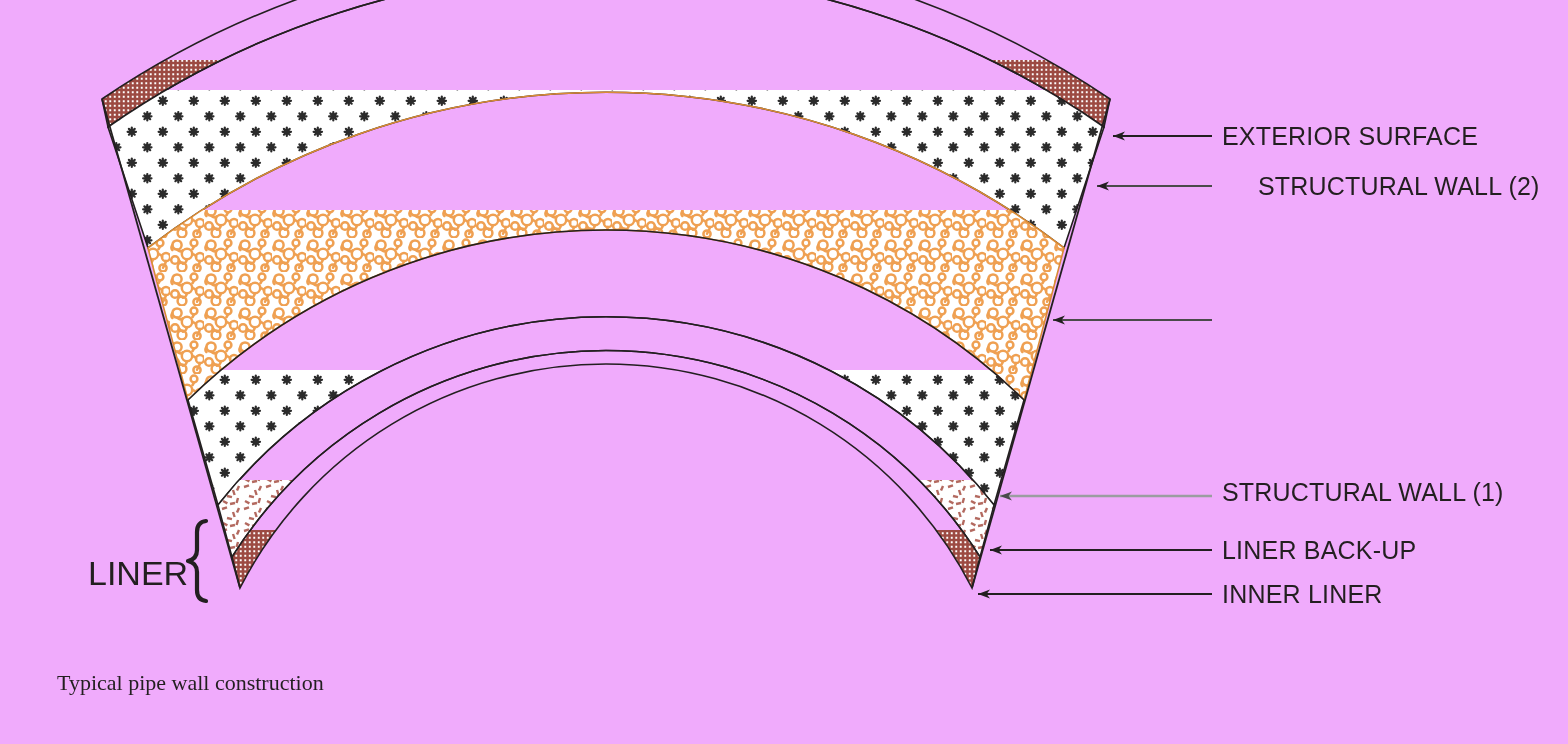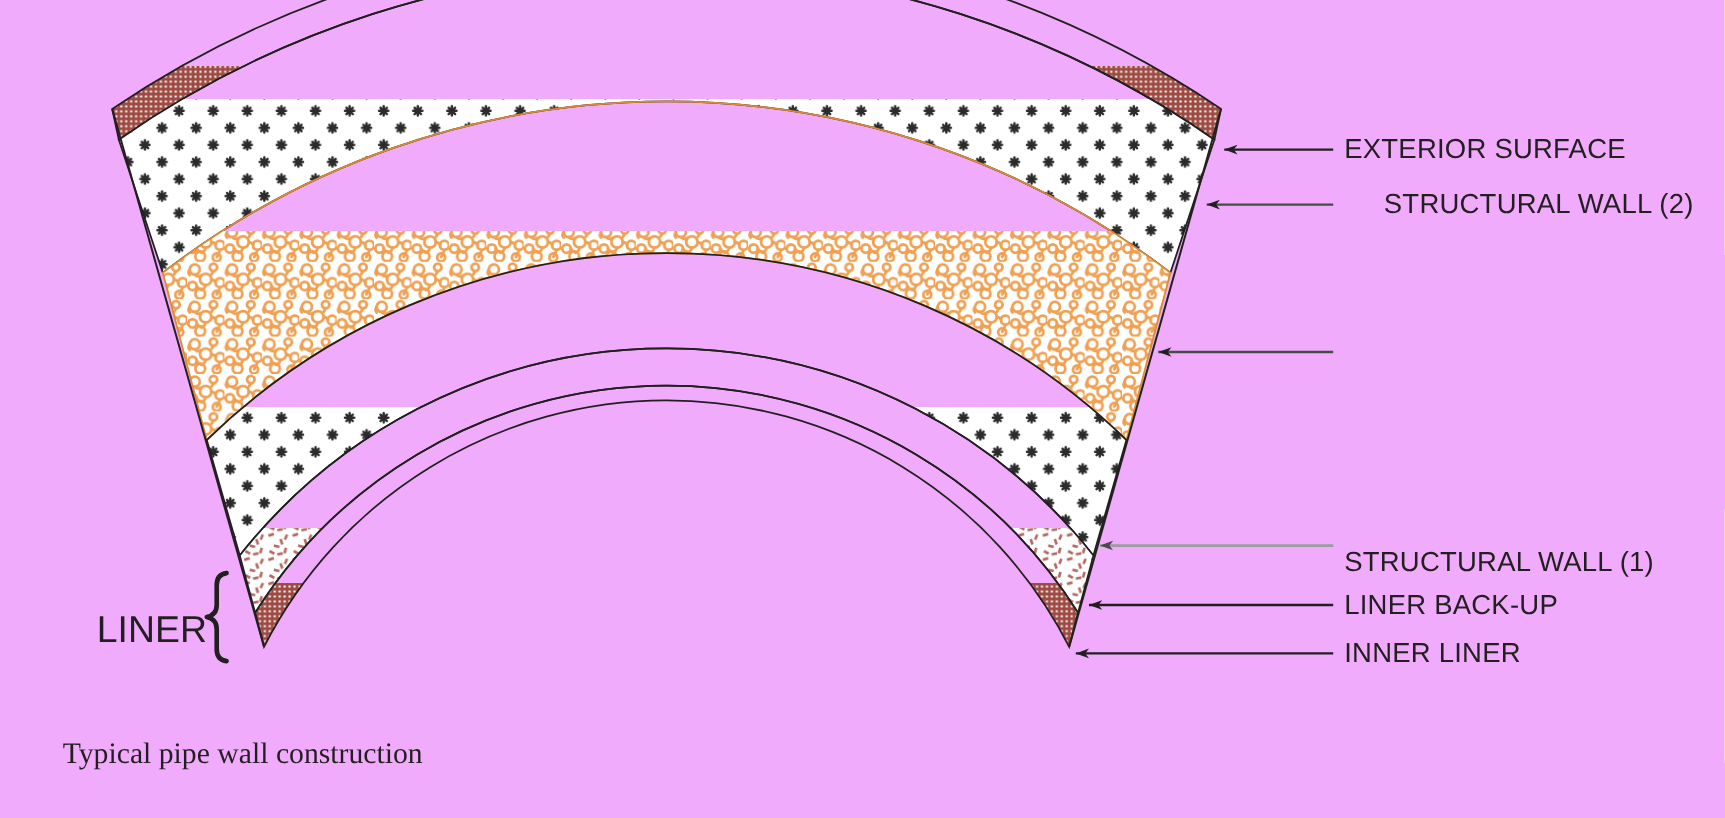--- a/index.html
+++ b/index.html
@@ -43,21 +43,21 @@
     position: absolute;
     font-family: "Liberation Sans", sans-serif;
     font-size: 34px;
     color: #231f20;
     white-space: nowrap;
     line-height: 1;
   }
   .caption {
     position: absolute;
     font-family: "Liberation Serif", serif;
-    font-size: 27px;
+    font-size: 22px;
     color: #231f20;
     white-space: nowrap;
     line-height: 1;
   }
 </style>
 </head>
 <body>
 
 <div id="stage">
 
@@ -186,21 +186,21 @@
     <g>
       <path d="M 206,521 q -9,1 -9,11 l 0,18 q 0,9 -9,11 q 9,2 9,11 l 0,18 q 0,10 9,11" fill="none" stroke="#231f20" stroke-width="4.2" stroke-linecap="round" stroke-linejoin="round"></path>
     </g>
   </svg>
 
   <div class="lbl" style="left:1222px; top:124px;">EXTERIOR SURFACE</div>
 
   <div class="lbl" style="left:1222px; top:174px;margin-left:36px;">STRUCTURAL WALL (2)</div>
 
 
-  <div class="lbl" style="left:1222px; top:499px;">STRUCTURAL WALL (1)</div>
+  <div class="lbl" style="left:1222px; top:480px;">STRUCTURAL WALL (1)</div>
 
   <div class="lbl" style="left:1222px; top:538px;">LINER BACK-UP</div>
 
   <div class="lbl" style="left:1222px; top:582px;text-align:right;">INNER LINER</div>
 
   <div class="liner-lbl" style="left:88px; top:556px;">LINER</div>
 
   <div class="caption" style="left:57px; top:672px;">Typical pipe wall construction</div>
 
 </div>

